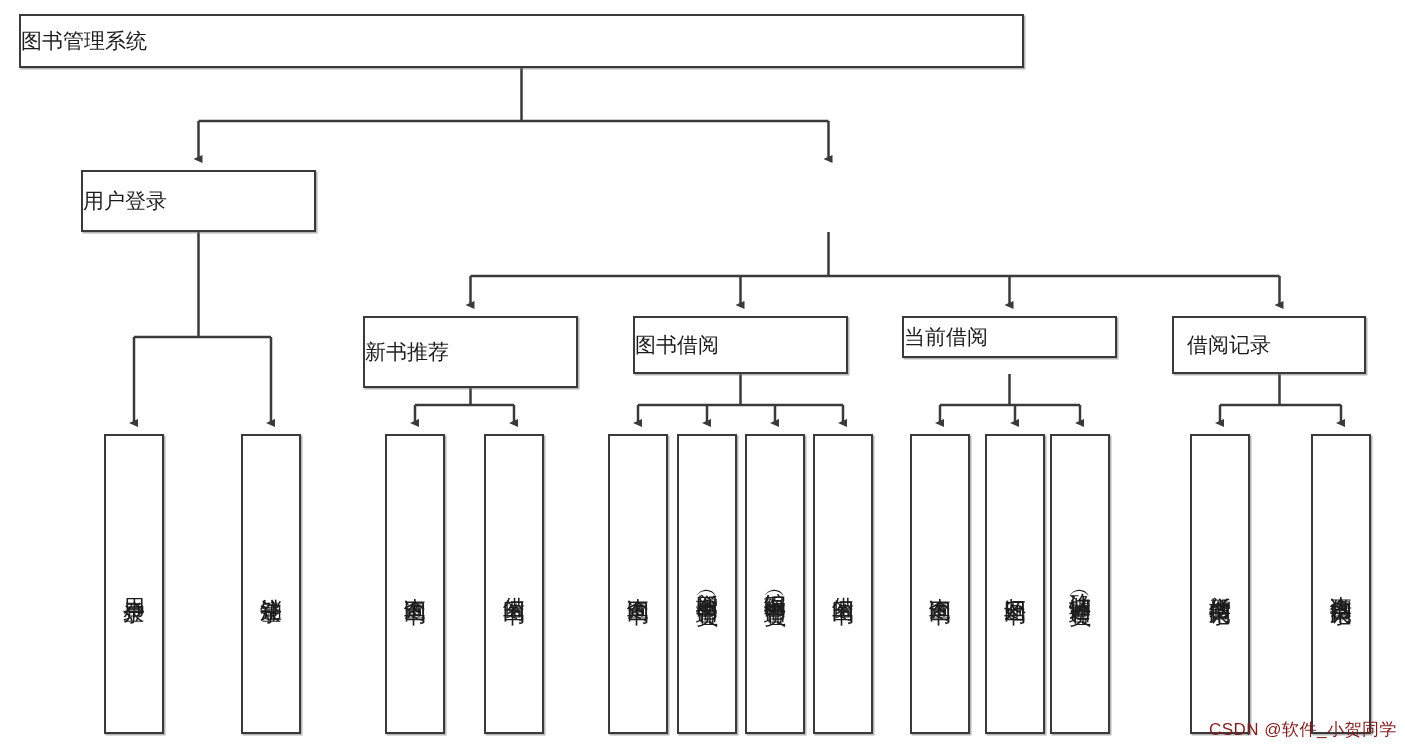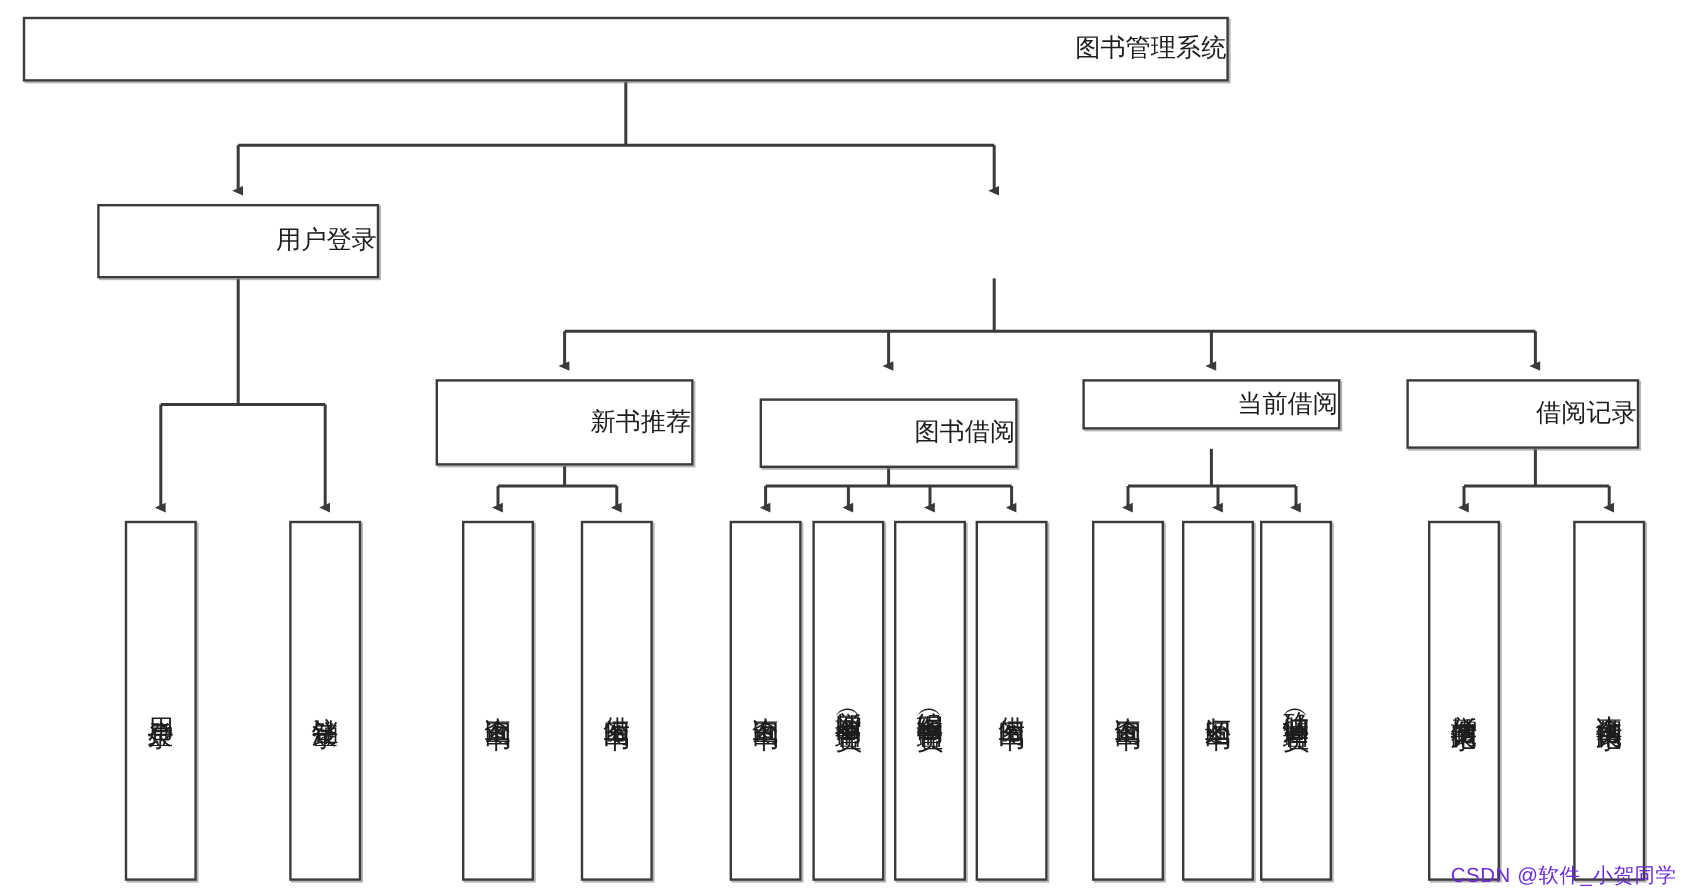--- a/index.html
+++ b/index.html
@@ -25,21 +25,21 @@
     height: 747px;
     pointer-events: none;
   }
   .node {
     position: absolute;
     box-sizing: border-box;
     border: 2px solid #3a3a3a;
     background: #ffffff;
     display: flex;
     align-items: center;
-    justify-content: flex-end;
+    justify-content: flex-start;
     box-shadow: 1.5px 1.5px 0 rgba(120,120,120,0.55);
   }
   .node .lbl {
     color: #1d1d1d;
     line-height: 1.18;
     text-align: center;
     white-space: pre-line;
   }
   .node.h .lbl {
     font-size: 21px;
@@ -53,21 +53,21 @@
     text-orientation: upright;
     font-size: 22px;
     letter-spacing: 2px;
     line-height: 1;
   }
   #watermark {
     position: absolute;
     right: 8px;
     bottom: 6px;
     font-size: 17px;
-    color: #6d28d9;
+    color: #7f1d1d;
     letter-spacing: 0.5px;
     white-space: nowrap;
   }
 </style>
 </head>
 <body>
 
 <div id="canvas">
 
   <svg id="edges" viewBox="0 0 1405 747">
@@ -117,21 +117,21 @@
     <span class="lbl">图书管理系统</span>
   </div>
 
   <div class="node h" style="left: 81px; top: 170px; width: 235px; height: 62px;">
     <span class="lbl">用户登录</span>
   </div>
 
   <div class="node h" style="left: 363px; top: 316px; width: 215px; height: 72px;">
     <span class="lbl">新书推荐</span>
   </div>
-  <div class="node h" style="left: 633px; top: 316px; width: 215px; height: 58px; margin-top: 16px;">
+  <div class="node h" style="left: 633px; top: 316px; width: 215px; height: 58px;">
     <span class="lbl">图书借阅</span>
   </div>
   <div class="node h" style="left: 902px; top: 316px; width: 215px; height: 42px;">
     <span class="lbl">当前借阅</span>
   </div>
   <div class="node h" style="left: 1172px; top: 316px; width: 194px; height: 58px; padding-left: 13px;">
     <span class="lbl">借阅记录</span>
   </div>
 
   <div class="node v" style="left: 104px; top: 434px; width: 60px; height: 300px;">

